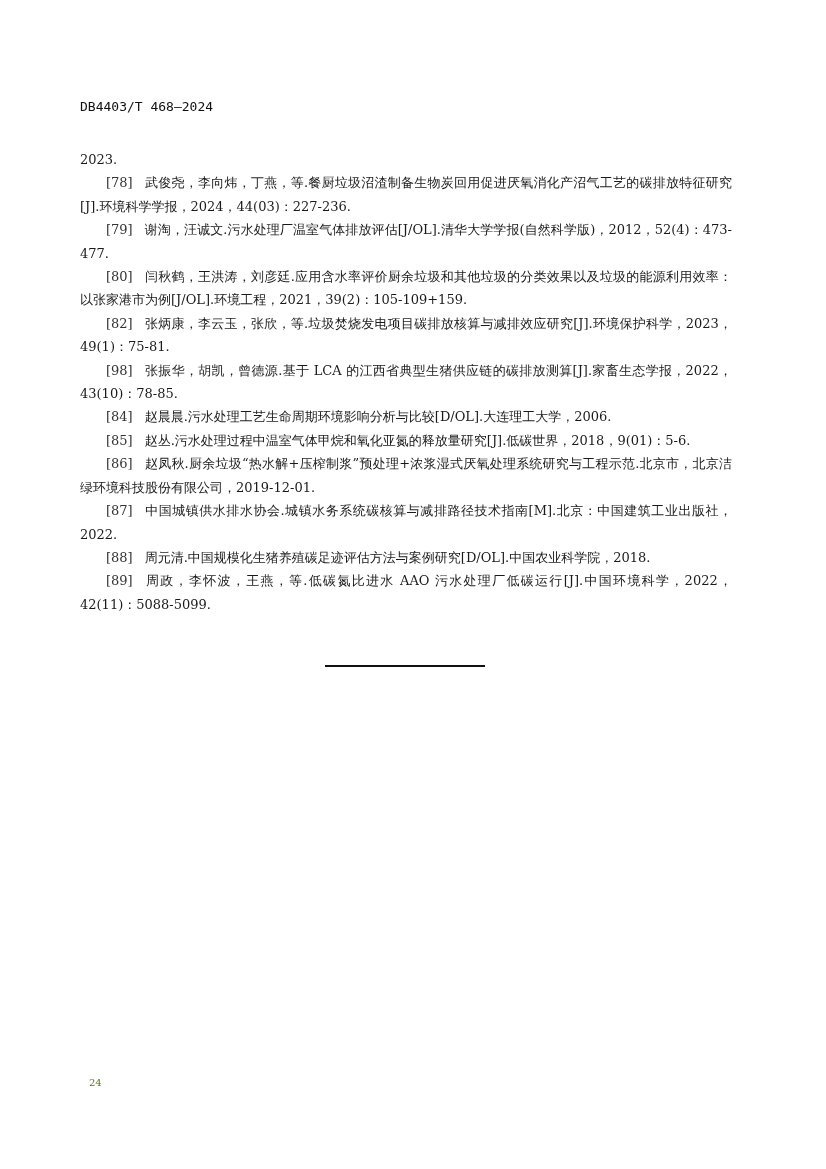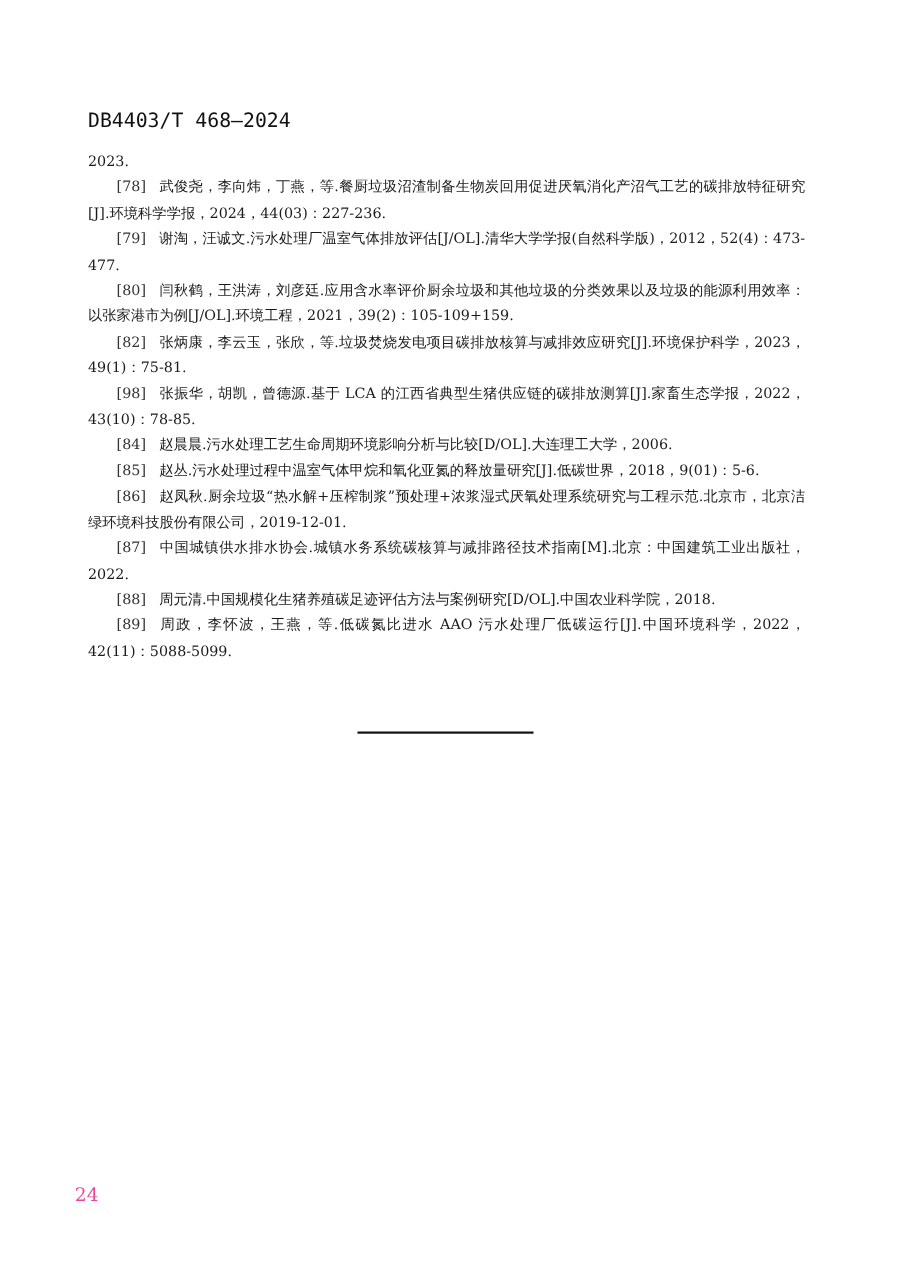--- a/index.html
+++ b/index.html
@@ -13,28 +13,28 @@
       position: relative;
       overflow: hidden;
       font-family: "DejaVu Serif", "Liberation Serif", serif;
       color: #1a1a1a;
     }
     .header {
       position: absolute;
       left: 80px;
       top: 99px;
       font-family: "DejaVu Sans Mono", "Liberation Mono", monospace;
-      font-size: 18px;
+      font-size: 13px;
       letter-spacing: 0px;
       color: #111;
     }
     .content {
       position: absolute;
       left: 80px;
-      top: 136px;
+      top: 148px;
       width: 652px;
       font-size: 13px;
       line-height: 23.4px;
       text-align: justify;
     }
     .content p {
       margin: 0;
     }
     .ref {
       text-indent: 26px;
@@ -47,24 +47,24 @@
     .end-rule {
       position: absolute;
       left: 325px;
       top: 665px;
       width: 160px;
       height: 2px;
       background: #111;
     }
     .page-num {
       position: absolute;
-      left: 68px;
+      left: 89px;
       top: 1077px;
-      font-size: 17px;
-      color: #ec4899;
+      font-size: 10px;
+      color: #4d7c0f;
     }
   </style>
 </head>
 <body>
 
 <div class="header">DB4403/T 468—2024</div>
 
 <div class="content">
   <p>2023.</p>
 

